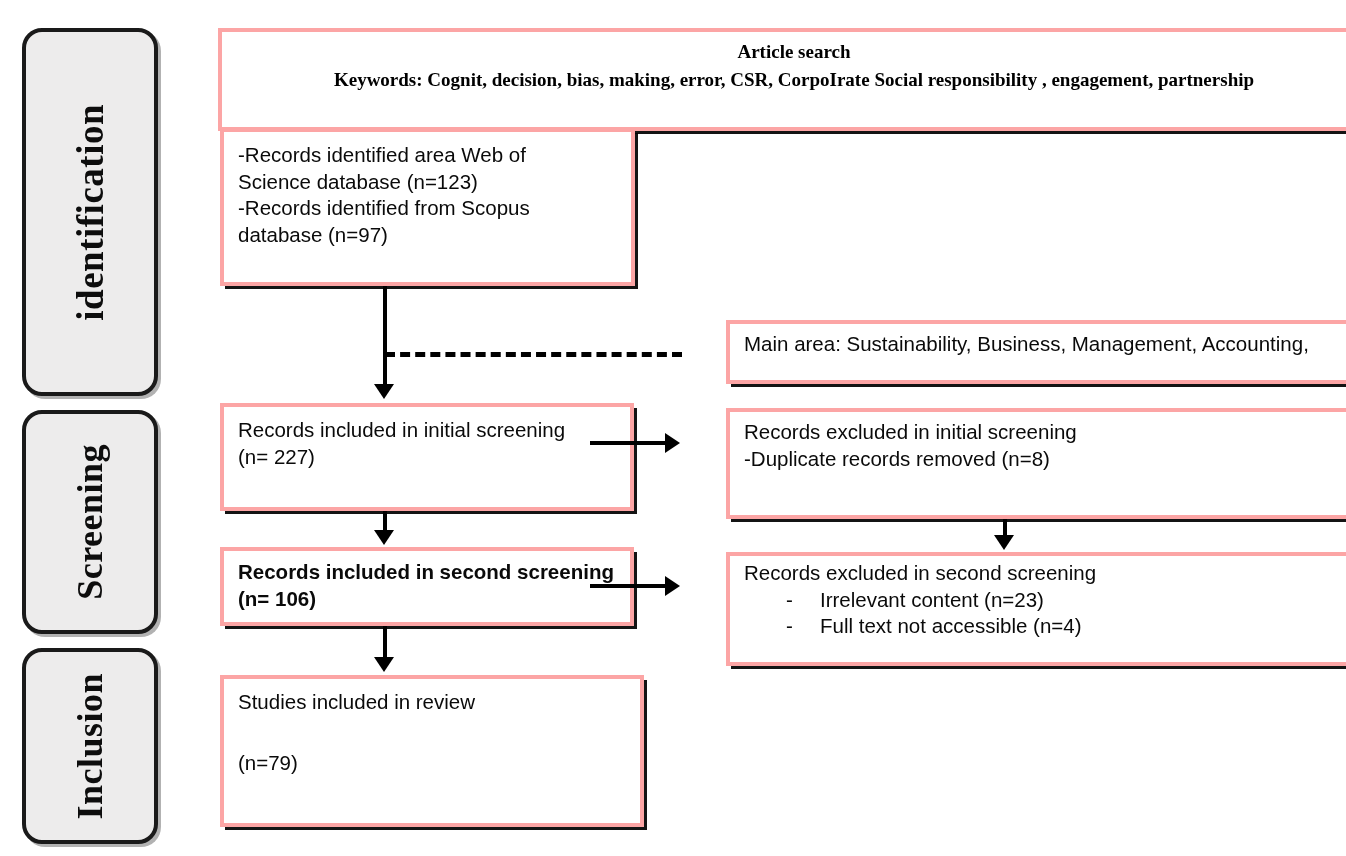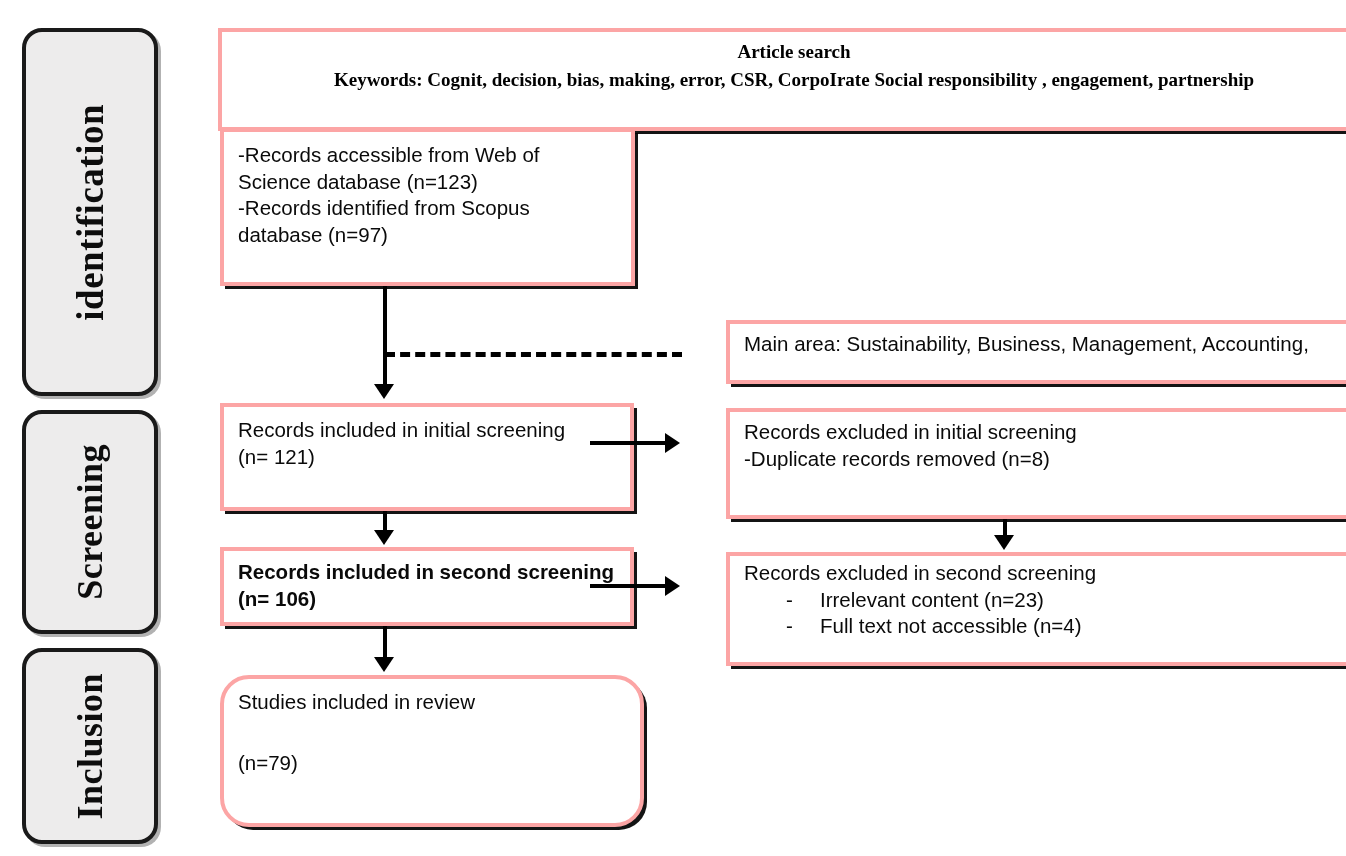--- a/index.html
+++ b/index.html
@@ -128,38 +128,38 @@
 
   <div class="box" style="left:174px; top:28px; width:1150px; height:103px;">
     <div class="box-inner txt-head" style="padding-top:6px;">
       <p>Article search</p>
       <p>Keywords: Cognit, decision, bias, making, error, CSR, CorpoIrate Social responsibility , engagement, partnership</p>
     </div>
   </div>
 
   <div class="box" style="left:176px; top:128px; width:415px; height:158px;">
     <div class="box-inner txt-body">
-      <p>-Records accessible from Web of</p>
+      <p>-Records identified area Web of</p>
       <p>Science database (n=123)</p>
       <p>-Records identified from Scopus</p>
       <p>database (n=97)</p>
     </div>
   </div>
 
 
   <div class="box" style="left:682px; top:320px; width:644px; height:64px;">
     <div class="box-inner txt-body" style="padding-top:7px;">
       <p>Main area: Sustainability, Business, Management, Accounting,</p>
     </div>
   </div>
 
   <div class="box" style="left:176px; top:403px; width:414px; height:108px;">
     <div class="box-inner txt-body txt-center" style="padding-top:10px;">
       <p>Records   included in initial screening</p>
-      <p>(n= 121)</p>
+      <p>(n= 227)</p>
     </div>
   </div>
 
   <div class="box" style="left:682px; top:408px; width:644px; height:111px;">
     <div class="box-inner txt-body" style="padding-top:7px;">
       <p>Records excluded in initial screening</p>
       <p>-Duplicate records removed (n=8)</p>
     </div>
   </div>
 
@@ -179,21 +179,21 @@
           <span>Irrelevant content (n=23)</span>
         </li>
         <li>
           <span class="dash">-</span>
           <span>Full text not accessible (n=4)</span>
         </li>
       </ul>
     </div>
   </div>
 
-  <div class="box" style="left:176px; top:675px; width:424px; height:152px;border-radius:29px;">
+  <div class="box" style="left:176px; top:675px; width:424px; height:152px;">
     <div class="box-inner txt-body" style="padding-top:10px;">
       <p>Studies included in review</p>
       <p class="txt-center" style="margin-top:34px;">(n=79)</p>
     </div>
   </div>
 
   <div class="v-line" style="left:383px; top:286px; height:100px;"></div>
   <div class="arrow-down" style="left:374px; top:384px;"></div>
 
   <div class="dashed-line" style="left:385px; top:352px; width:297px;"></div>

